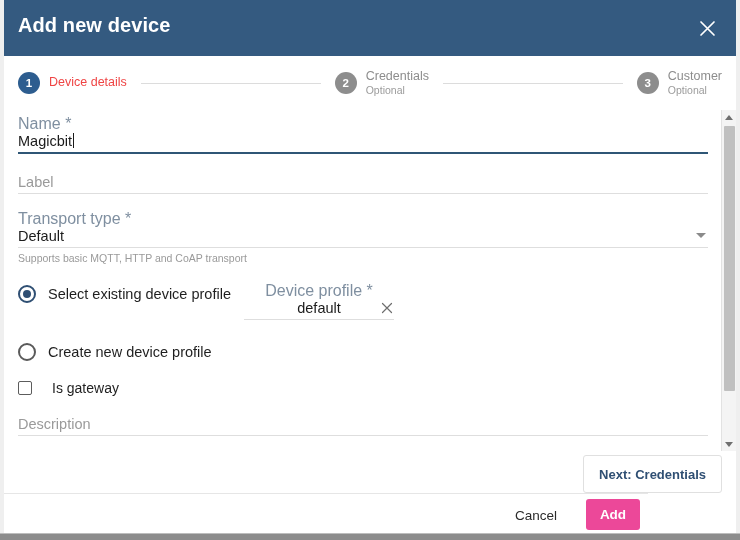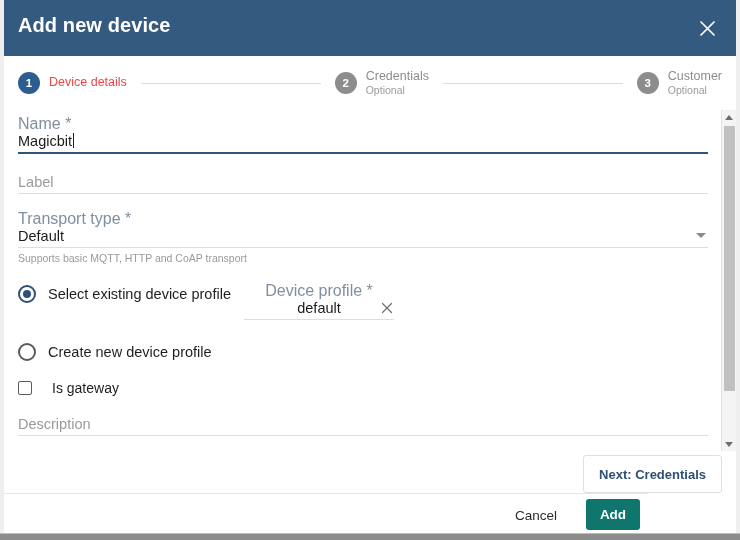--- a/index.html
+++ b/index.html
@@ -390,21 +390,21 @@
   }
   #add-button {
     position: absolute;
     right: 8px;
     top: 5px;
     width: 54px;
     height: 31px;
     display: flex;
     align-items: center;
     justify-content: center;
-    background: #0f766e;
+    background: #ec4899;
     color: #ffffff;
     border: none;
     border-radius: 3px;
     font-size: 13.5px;
     font-weight: bold;
     cursor: pointer;
     font-family: "Liberation Sans", sans-serif;
   }
 </style>
 </head>

